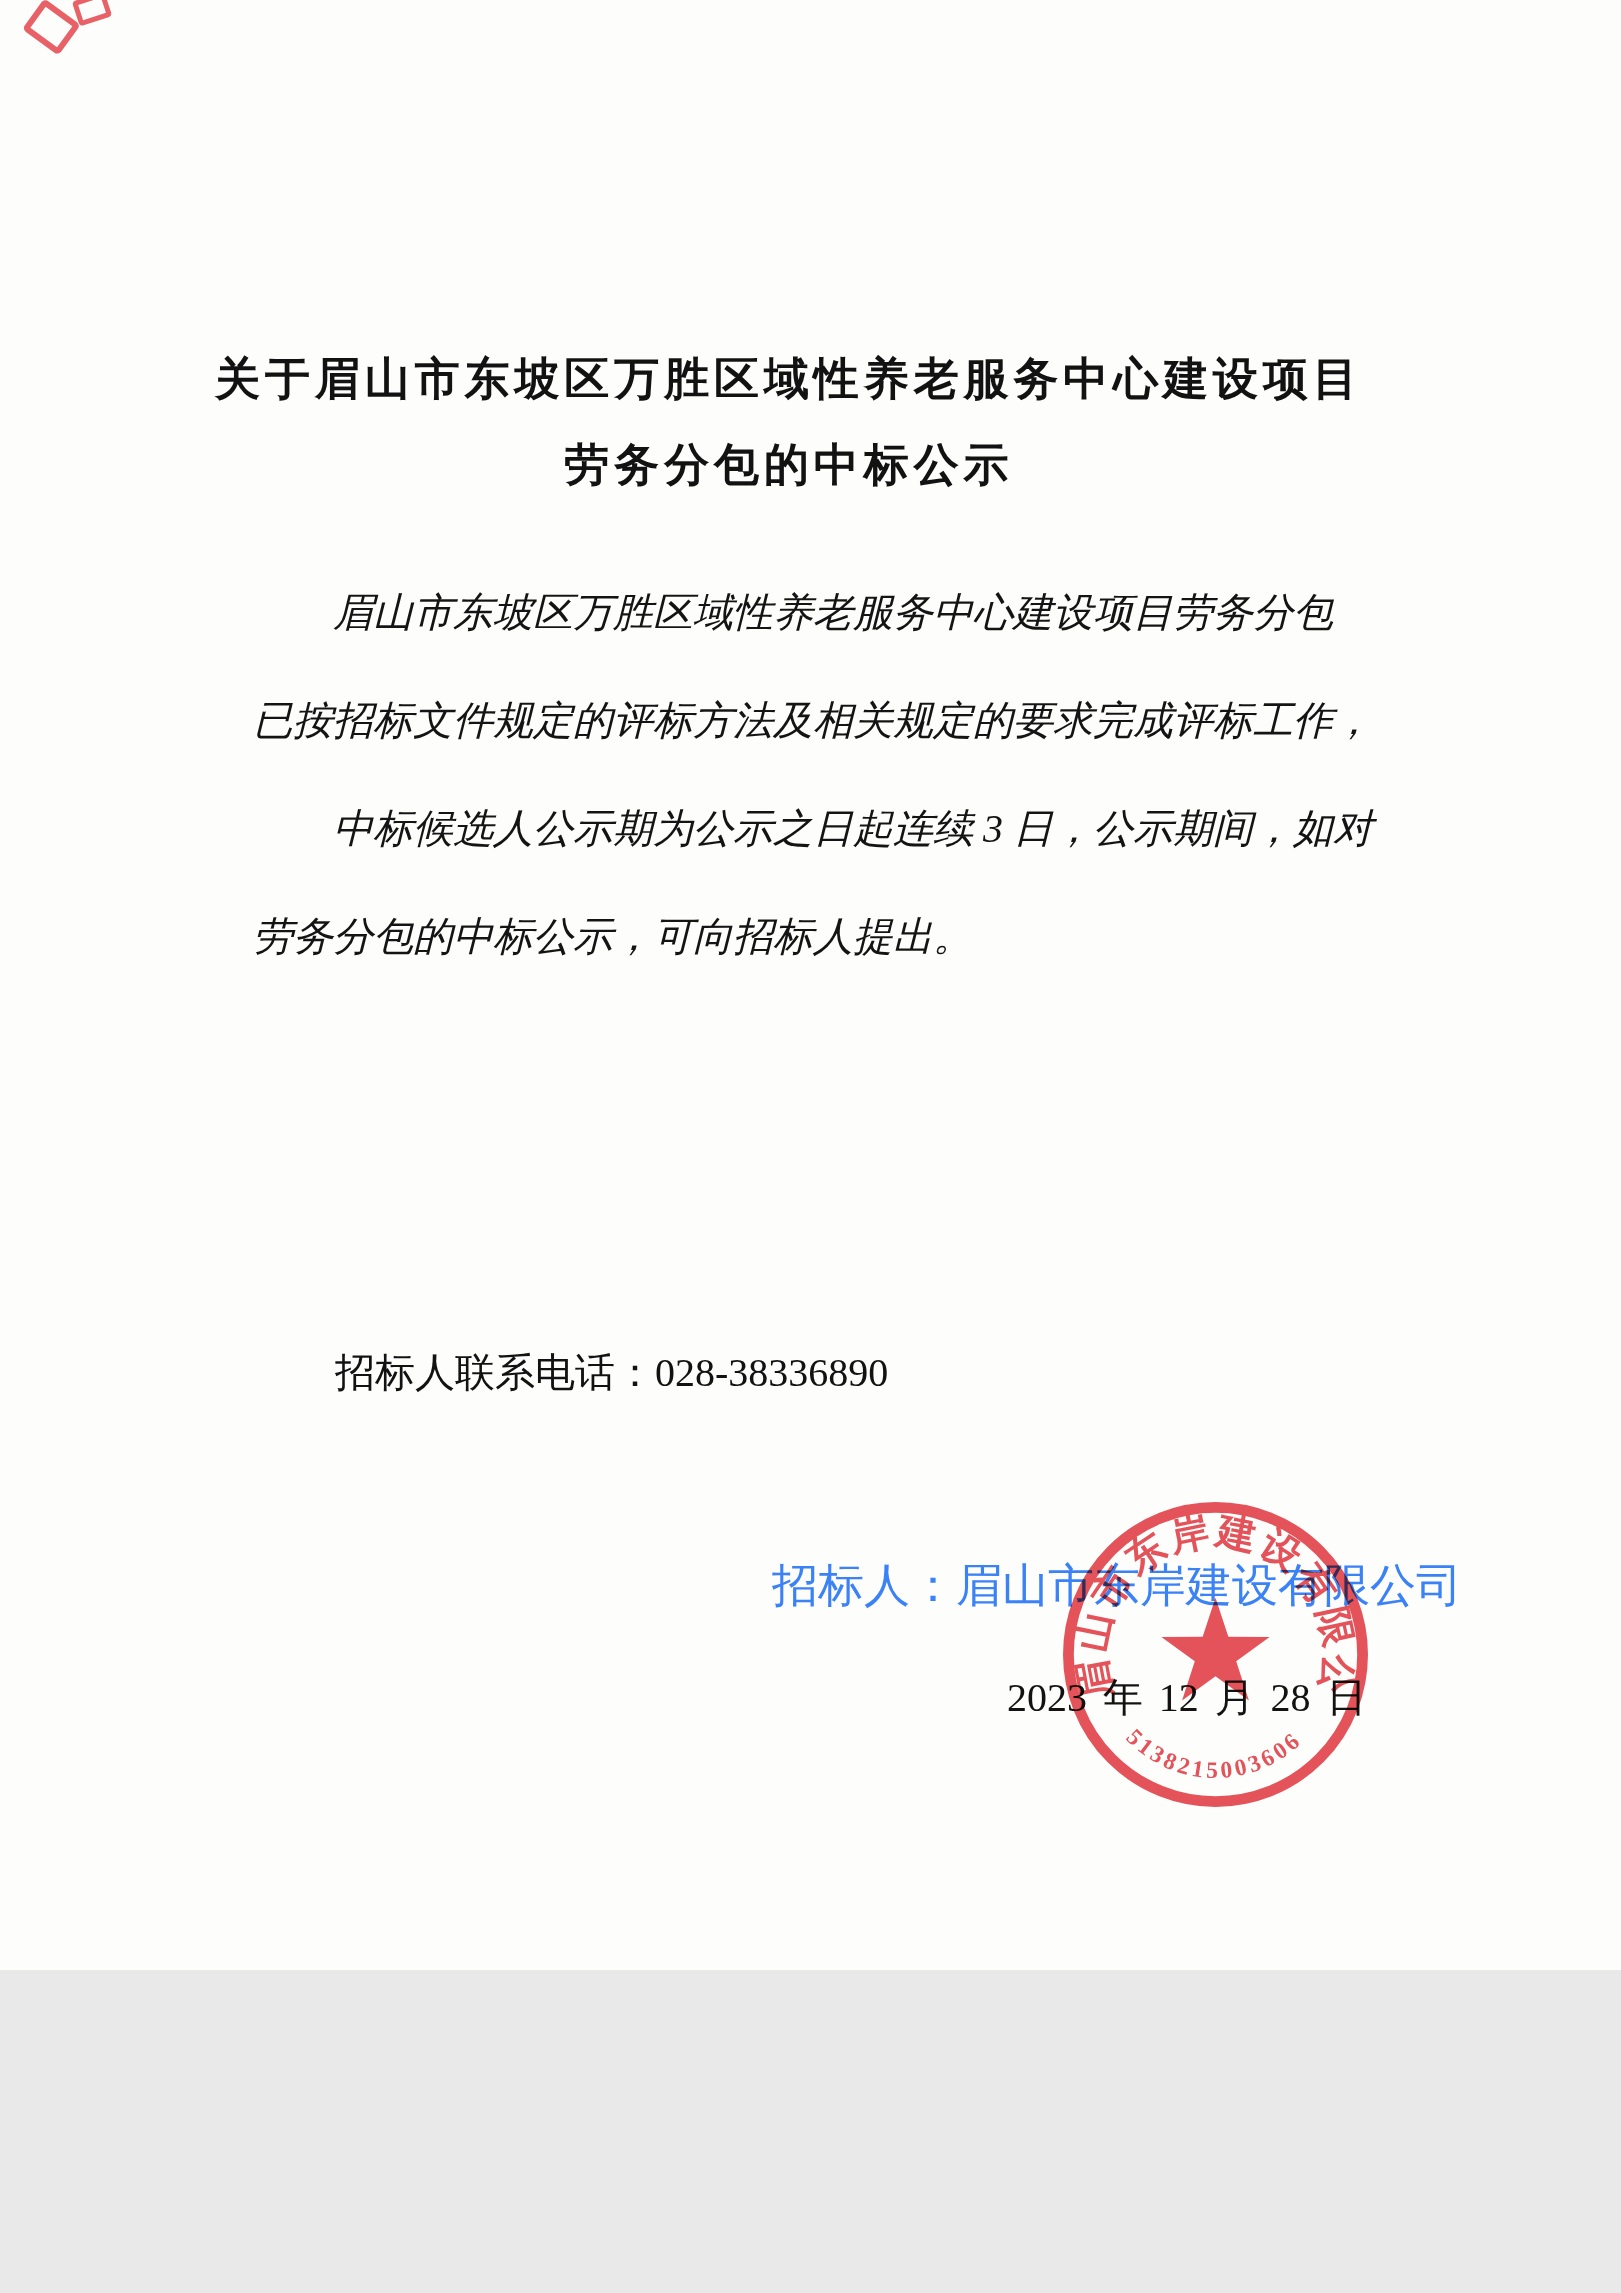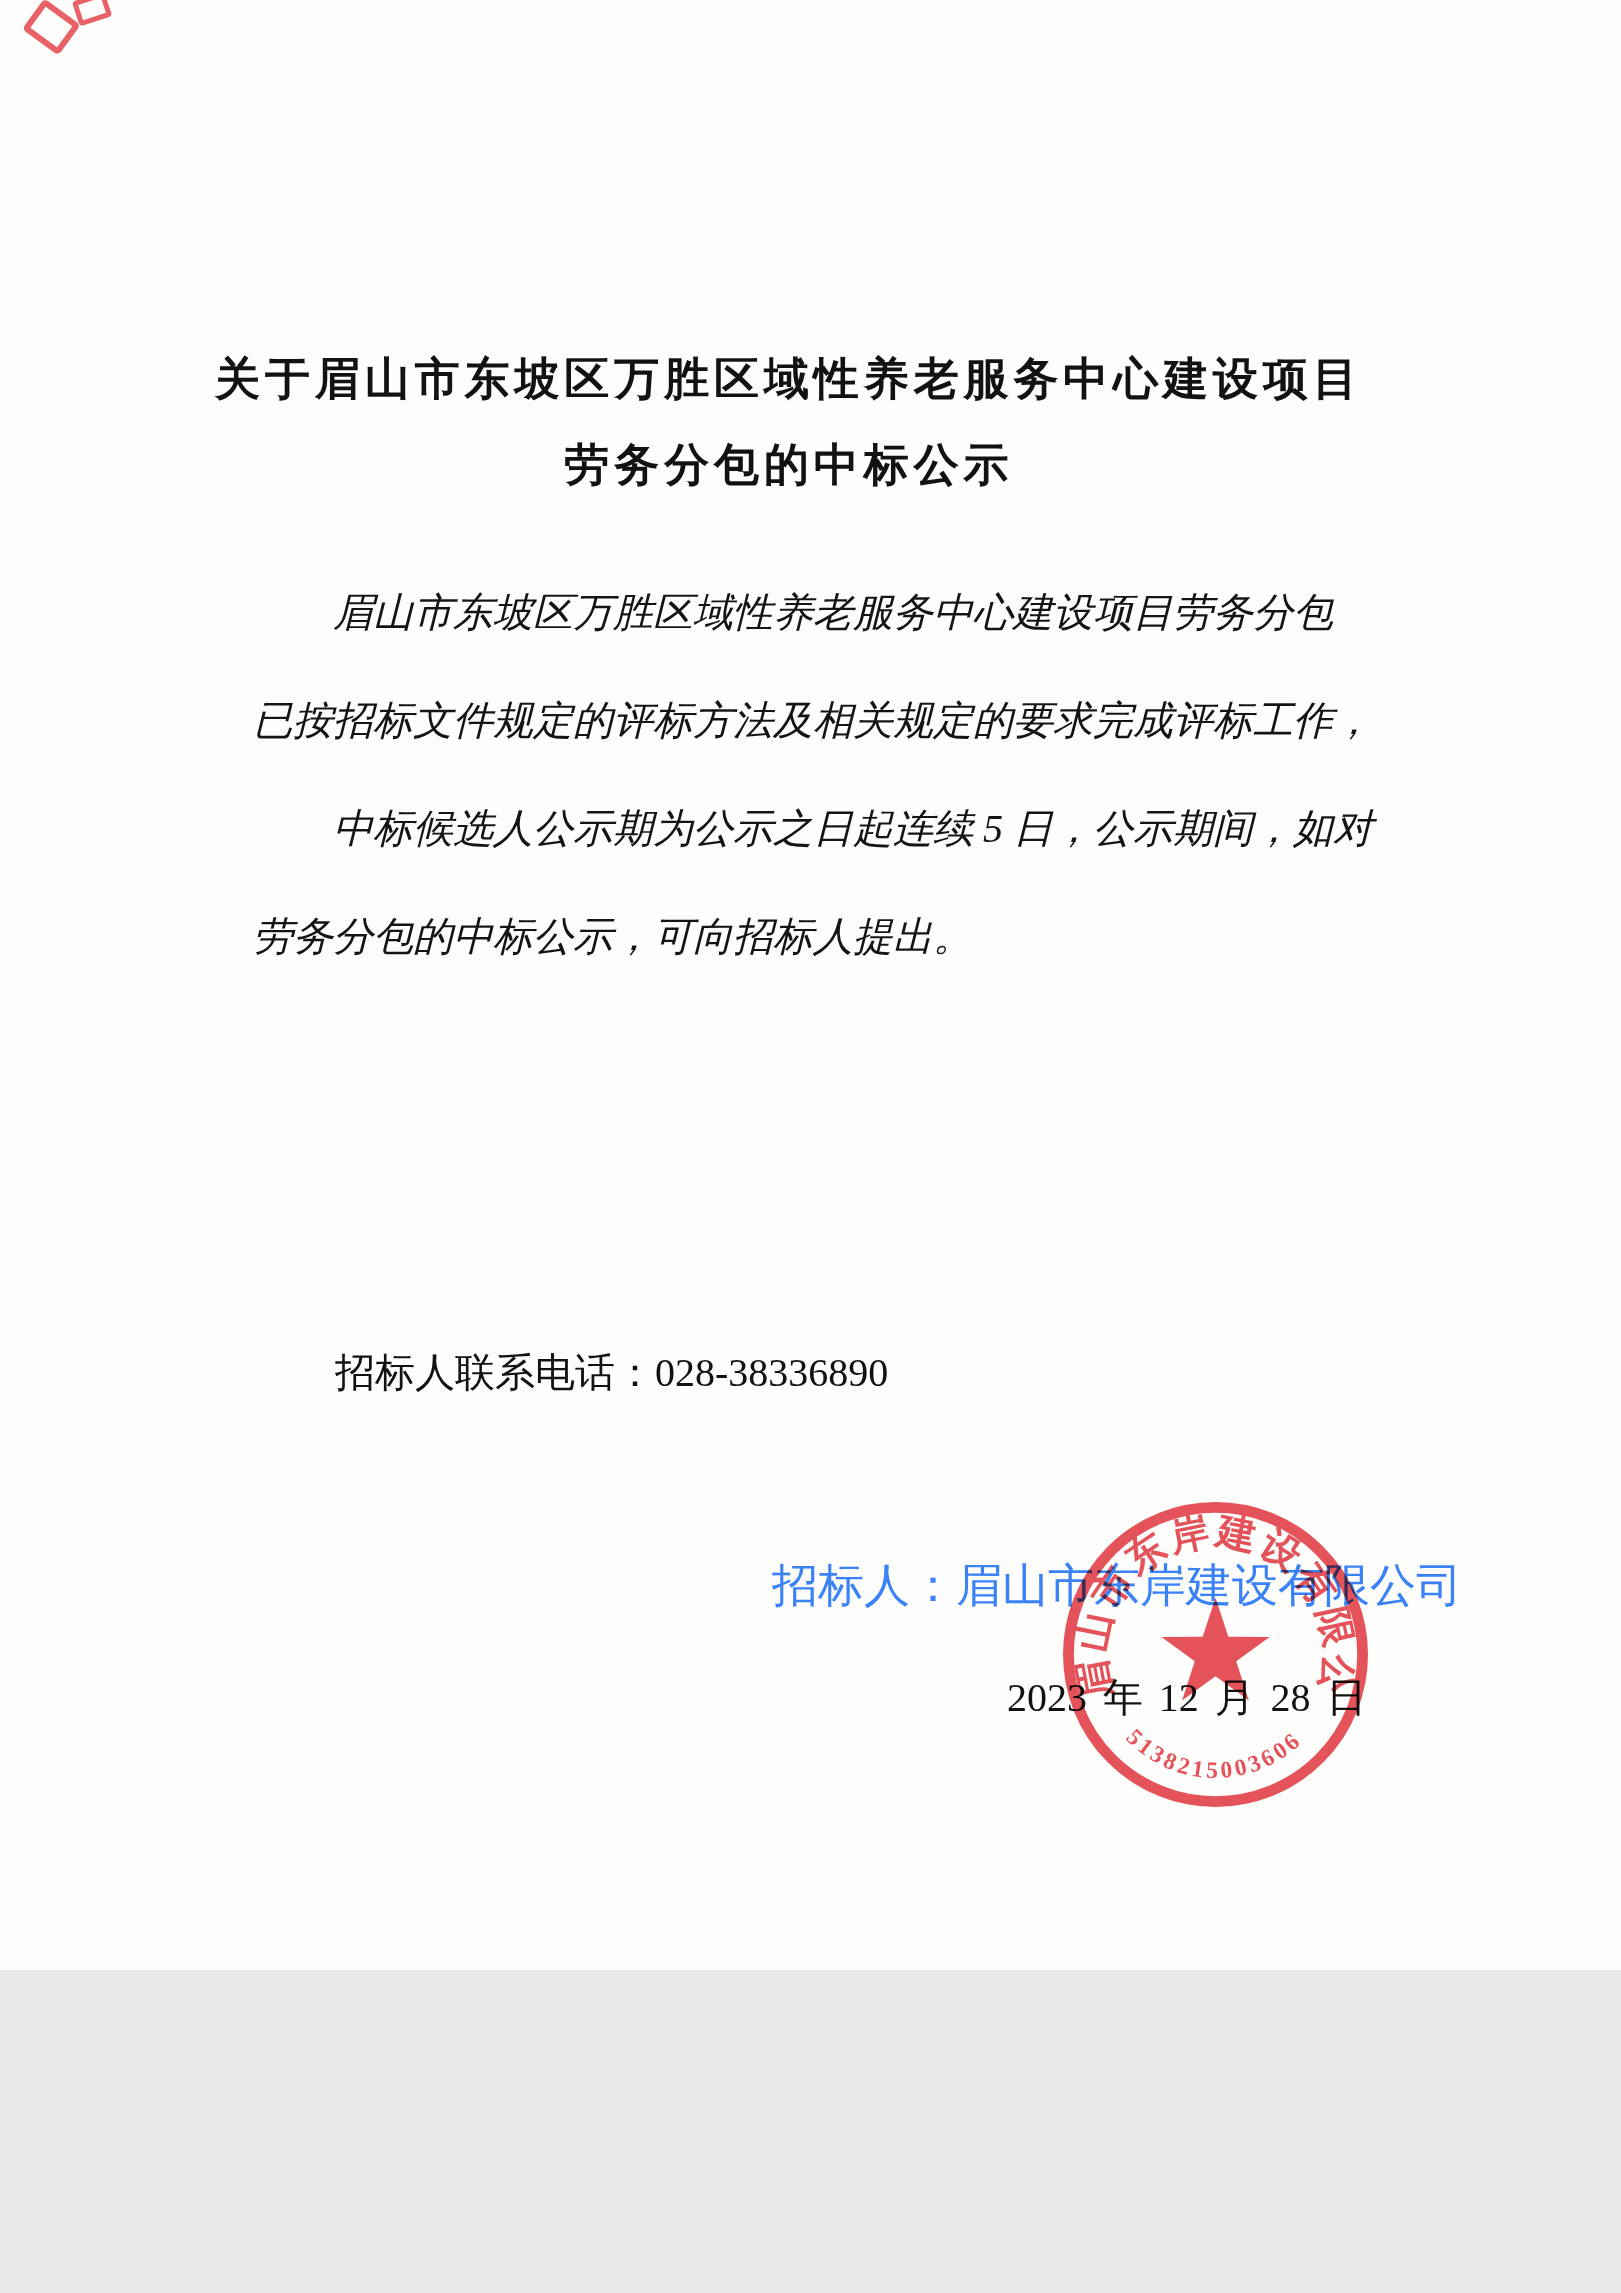--- a/index.html
+++ b/index.html
@@ -84,21 +84,21 @@
   </div>
 
   <h1 class="title">
     <span class="tline">关于眉山市东坡区万胜区域性养老服务中心建设项目</span>
     <span class="tline">劳务分包的中标公示</span>
   </h1>
 
   <div class="bodytext">
     <div class="line indent">眉山市东坡区万胜区域性养老服务中心建设项目劳务分包</div>
     <div class="line">已按招标文件规定的评标方法及相关规定的要求完成评标工作，</div>
-    <div class="line indent">中标候选人公示期为公示之日起连续 5 日，公示期间，如对</div>
+    <div class="line indent">中标候选人公示期为公示之日起连续 3 日，公示期间，如对</div>
     <div class="line">劳务分包的中标公示，可向招标人提出。</div>
   </div>
 
   <div class="phone">招标人联系电话：028-38336890</div>
 
   <div class="sig-name">招标人：眉山市东岸建设有限公司</div>
   <div class="sig-date">2023 年 12 月 28 日</div>
 
   <svg class="seal" viewBox="-180 -180 360 360" xmlns="http://www.w3.org/2000/svg">
     <defs>

